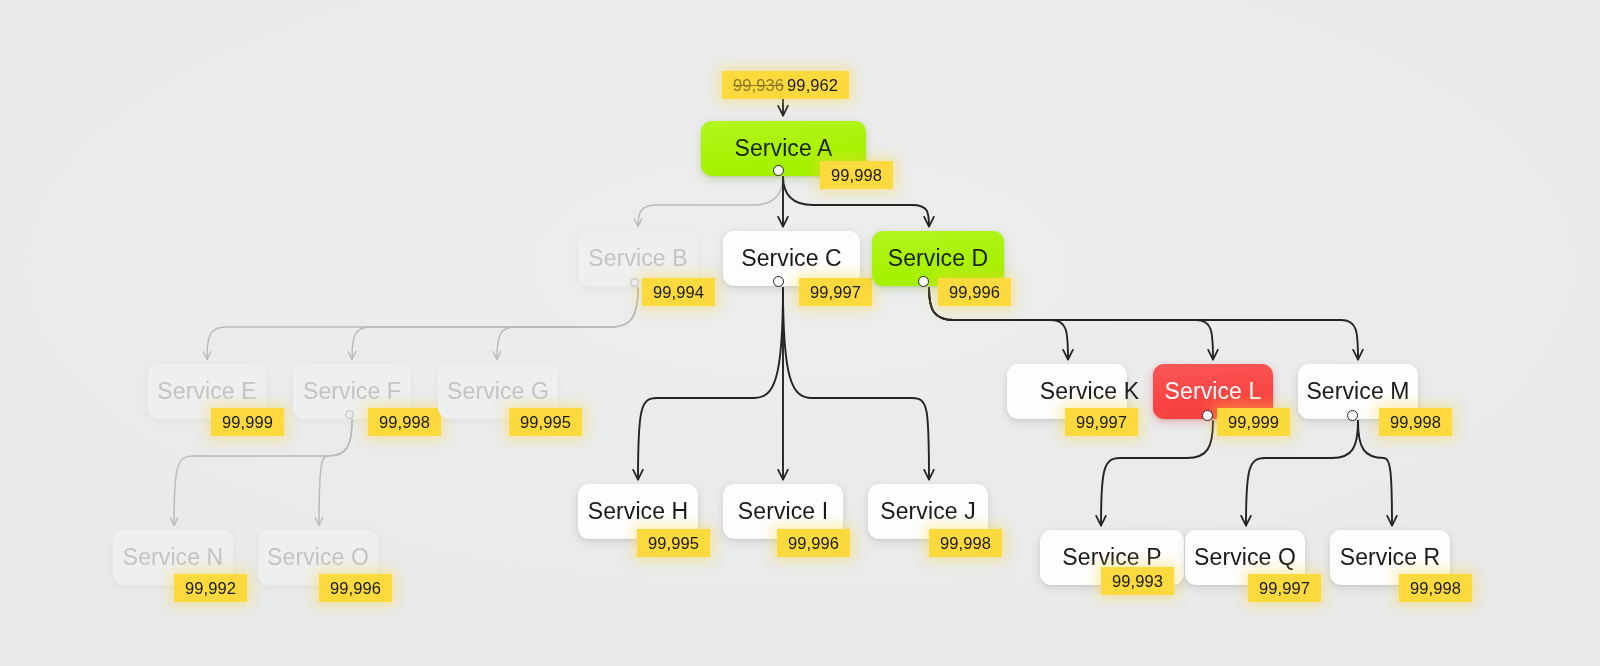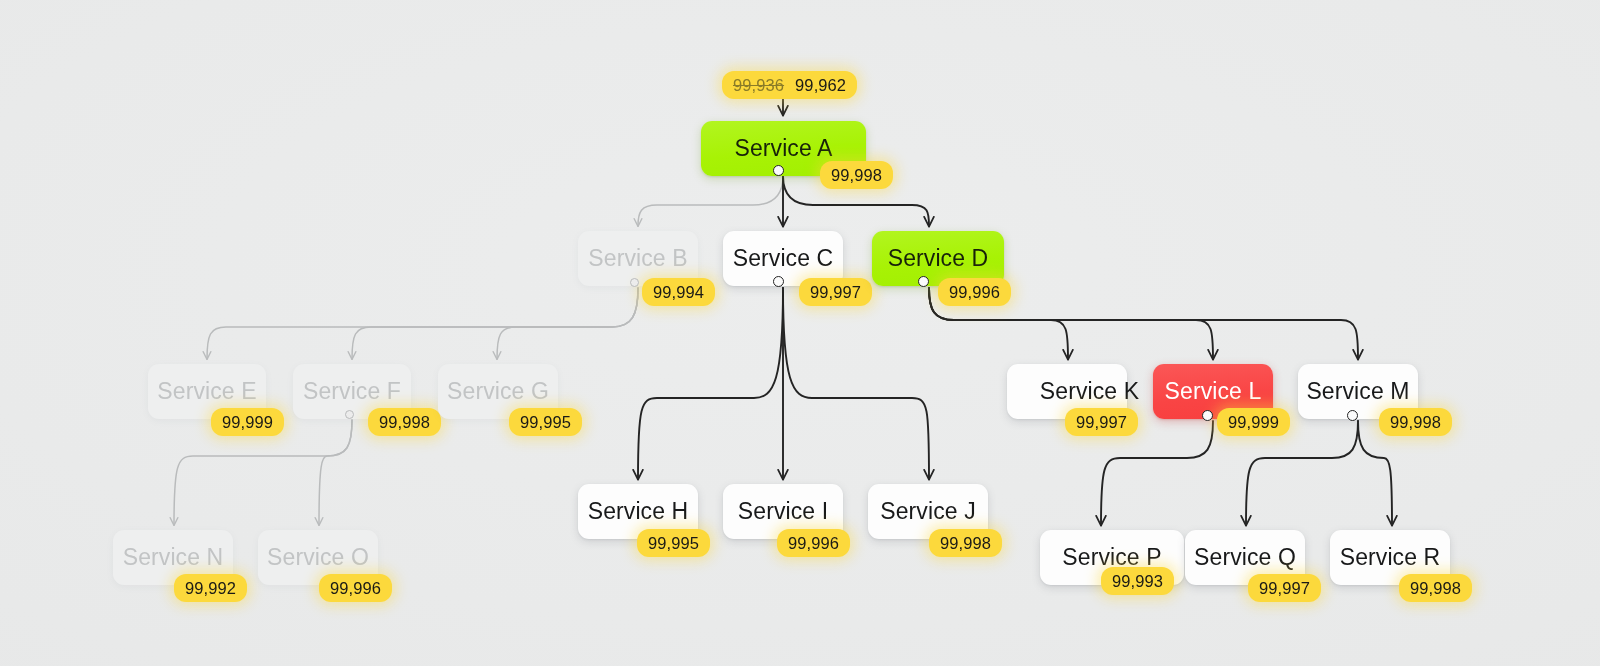--- a/index.html
+++ b/index.html
@@ -50,22 +50,22 @@
     color: #c2c4c5;
     box-shadow: 0 2px 7px rgba(120,125,135,.07);
   }
   .badge {
     position: absolute;
     height: 28px;
     padding: 7px 11px;
     display: flex;
     align-items: center;
     justify-content: center;
-    gap: 11px;
-    border-radius: 12px;
+    gap: 3px;
+    border-radius: 0;
     background: #fcd93c;
     color: #1a1a16;
     font-size: 16.5px;
     letter-spacing: .1px;
     white-space: nowrap;
     box-shadow: 0 0 13px 4px rgba(252,217,60,.40);
   }
   .badge .old {
     color: #8a7c28;
     text-decoration: line-through;
@@ -127,21 +127,21 @@
         <span>99,998</span>
       </div>
       <div class="dot" style="left: 772.5px; top: 164.5px;"></div>
       <div class="node n-dim" style="left: 578px; top: 231px; width: 120px; height: 55px;">
         <span>Service B</span>
       </div>
       <div class="badge" style="left: 642px; top: 278px;">
         <span>99,994</span>
       </div>
       <div class="dot dim" style="left: 629.5px; top: 277.5px;"></div>
-      <div class="node n-white" style="left: 723px; top: 231px; width: 120px; height: 55px;">
+      <div class="node n-white" style="left: 723px; top: 231px; width: 137px; height: 55px;">
         <span>Service C</span>
       </div>
       <div class="badge" style="left: 799px; top: 278px;">
         <span>99,997</span>
       </div>
       <div class="dot" style="left: 772.5px; top: 275.5px;"></div>
       <div class="node n-green" style="left: 872px; top: 231px; width: 132px; height: 55px;">
         <span>Service D</span>
       </div>
       <div class="badge" style="left: 938px; top: 278px;">

